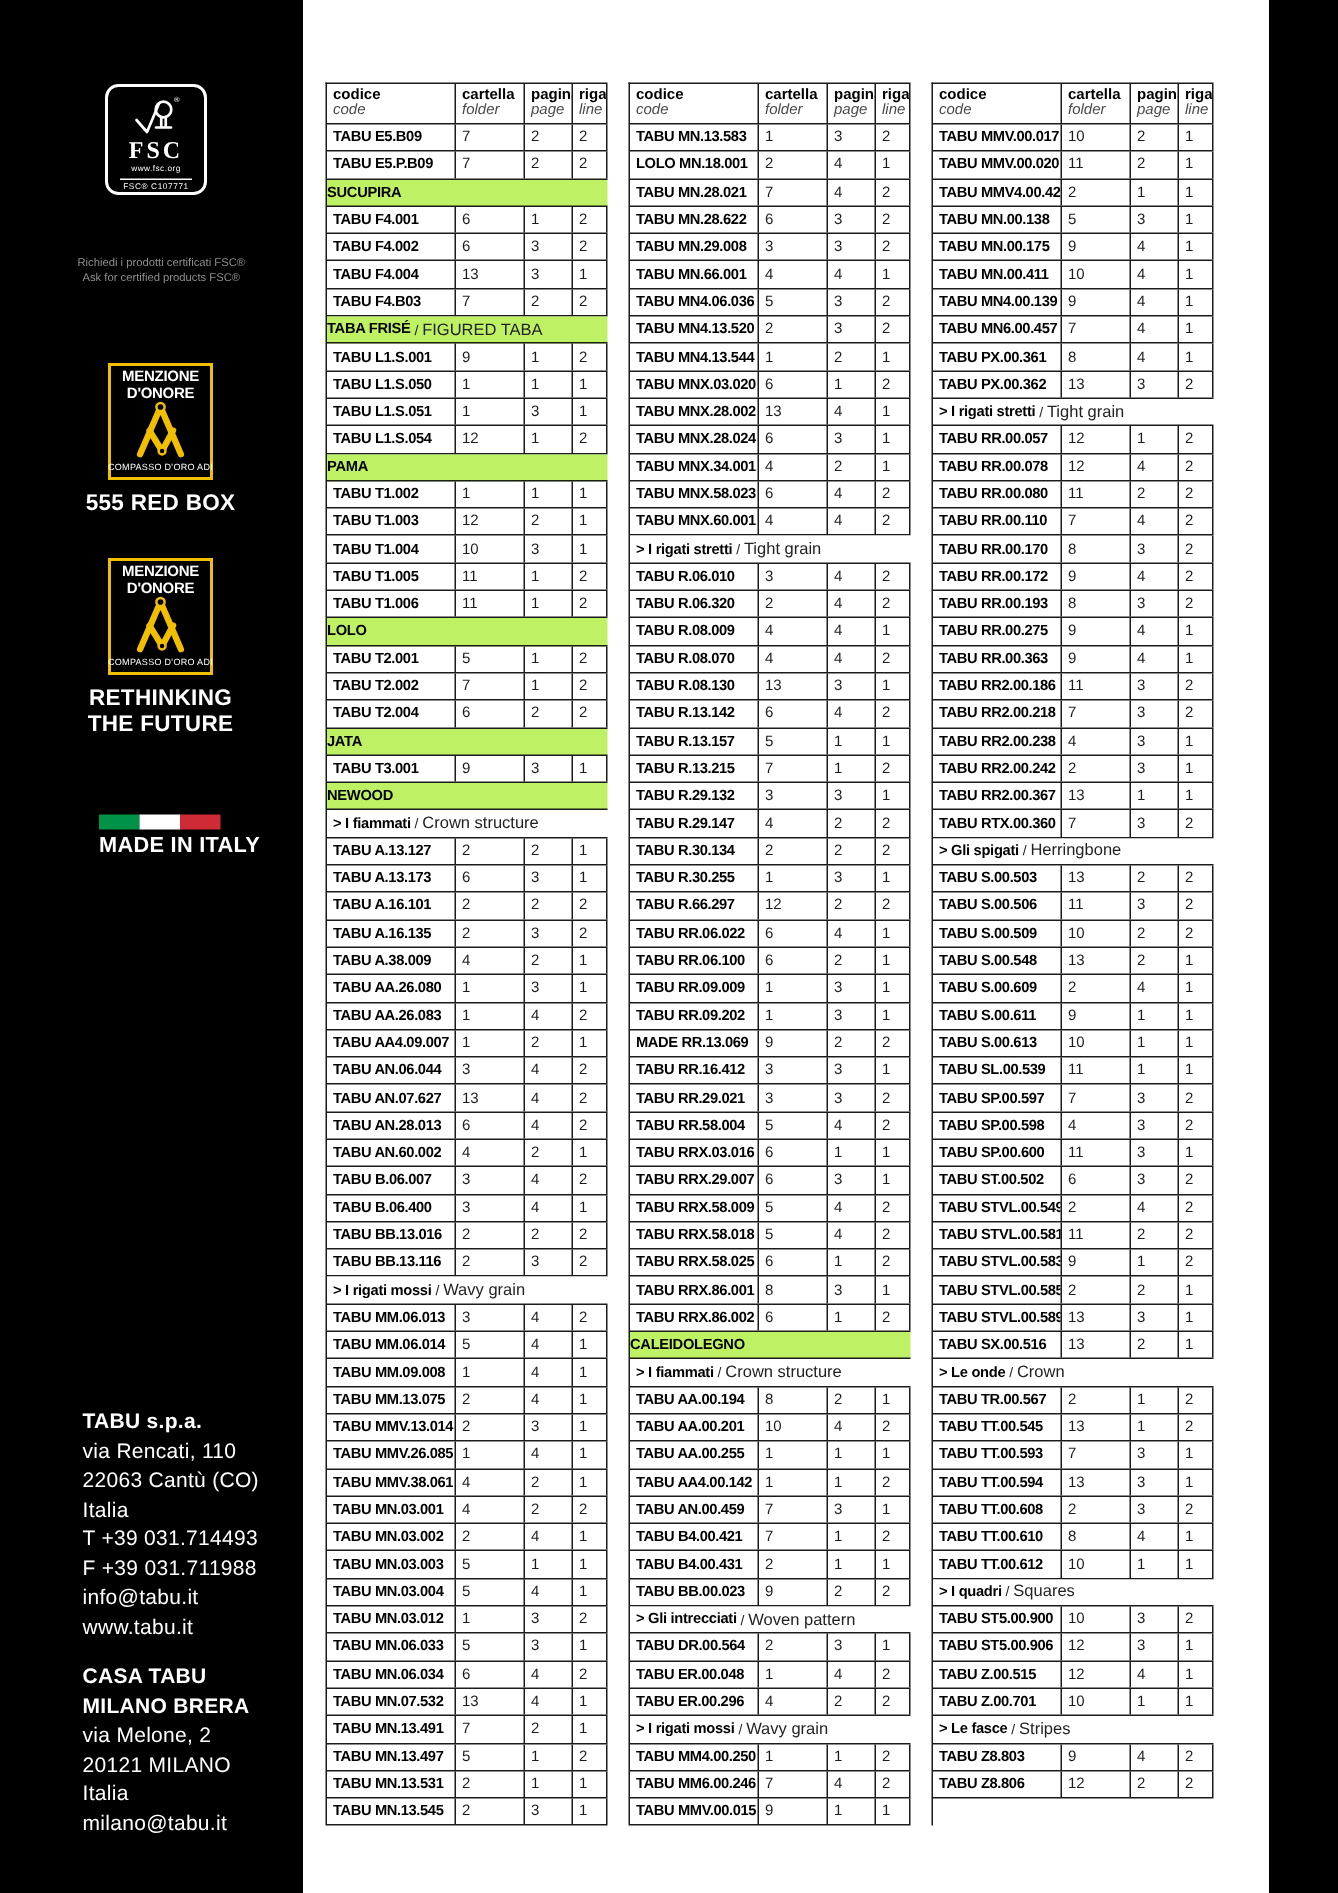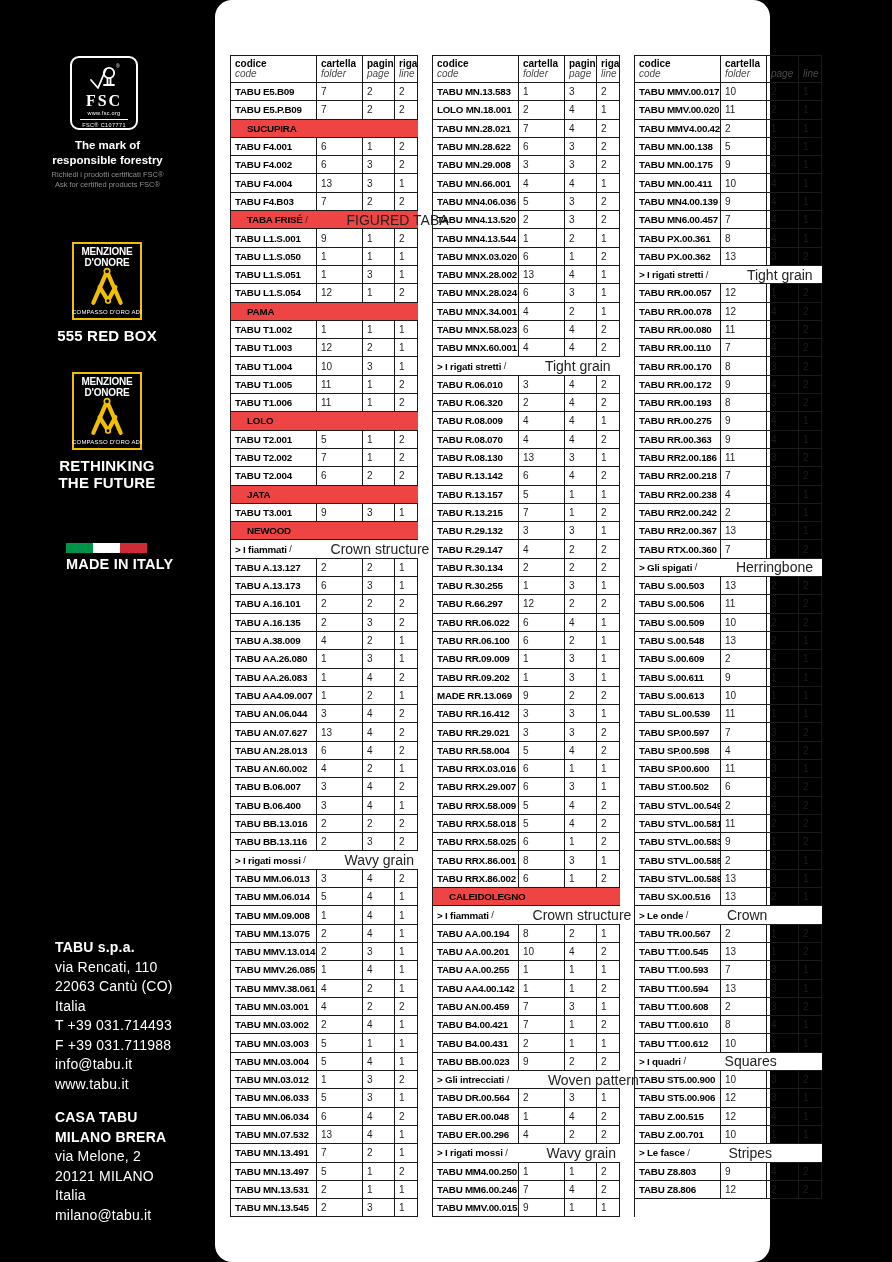--- a/index.html
+++ b/index.html
@@ -30,38 +30,38 @@
                  font-size:15px;line-height:17px;letter-spacing:.2px;}
 
   .flag{position:absolute;left:66px;top:543px;width:81px;height:10px;display:flex;}
   .flagseg{flex:1;height:100%;}
   .made-in-italy{position:absolute;left:66px;top:556px;color:#fff;font-weight:700;font-size:14.5px;letter-spacing:.2px;}
 
   .addr{position:absolute;left:55px;color:#fff;font-size:14px;line-height:19.5px;letter-spacing:.2px;}
   .addr .b{font-weight:700;}
 
   
-  .page{position:absolute;left:215px;top:0;width:555px;height:1262px;background:#fff;border-radius:17px;}
+  .page{position:absolute;left:202px;top:0;width:644px;height:1262px;background:#fff;}
   .tables{position:absolute;left:15px;top:55px;display:flex;gap:14px;}
   .tcol{width:188px;border-top:1px solid #1b1b1b;border-left:1px solid #1b1b1b;box-sizing:border-box;}
   .trow{display:flex;border-bottom:1px solid #1b1b1b;height:18.3px;box-sizing:border-box;align-items:center;}
   .trow.thead{height:27px;align-items:flex-start;}
   .cell{height:100%;box-sizing:border-box;border-right:1px solid #1b1b1b;padding-left:4px;overflow:hidden;
         display:flex;align-items:center;}
   .hcell{flex-direction:column;align-items:flex-start;justify-content:flex-start;padding-top:2px;}
   .cc{width:86px;}.cf{width:46px;}.cp{width:32px;}.cl{width:24px;flex:1;}
   .hit{font-weight:700;font-size:10px;line-height:11px;color:#000;}
   .hen{font-size:10px;line-height:10px;color:#4a4a4a;font-style:italic;}
   .codecell{font-weight:700;font-size:9.8px;letter-spacing:-.25px;color:#000;white-space:nowrap;}
   .numcell{font-size:10px;color:#1c1c1c;}
-  .tsec{background:#ef4444;padding-left:16px;}
+  .tsec{background:#bef264;padding-left:0;}
   .tsub{background:#fff;padding-left:4px;}
   .secb{font-weight:700;font-size:9.8px;letter-spacing:-.2px;color:#000;white-space:nowrap;}
   .secsep{font-size:9.3px;color:#222;white-space:pre;}
-  .secen{font-size:14px;color:#222;white-space:nowrap;margin-left:36px;}
+  .secen{font-size:11px;color:#222;white-space:nowrap;}
 </style>
 </head>
 <body>
 
 <div class="canvas">
 
   <aside class="sidebar">
 
     <div class="fsc-box">
       <svg width="34" height="30" viewBox="0 0 34 30">
@@ -69,24 +69,20 @@
           <path d="M4 17 L11 25 L19 6"></path>
           <circle cx="22" cy="10" r="5.2"></circle>
           <path d="M20.5 15 L20.5 22 M23.5 15 L23.5 22 M17 22 L27 22"></path>
         </g>
         <text x="29" y="5" fill="#fff" font-size="5">®</text>
       </svg>
       <div class="fsc-name">FSC</div>
       <div class="fsc-url">www.fsc.org</div>
       <div class="fsc-div"></div>
       <div class="fsc-lic">FSC® C107771</div>
-    </div>
-    <div class="fsc-tagline">
-      <span>The mark of</span><br>
-      <span>responsible forestry</span>
     </div>
     <div class="fsc-note">
       <span>Richiedi i prodotti certificati FSC®</span><br>
       <span>Ask for certified products FSC®</span>
     </div>
 
     <div class="badge" style="top: 242px; border-color: rgb(242, 190, 0); color: rgb(242, 190, 0);">
       <div class="badge-top">
         <span>MENZIONE</span><br>
         <span>D'ONORE</span>

